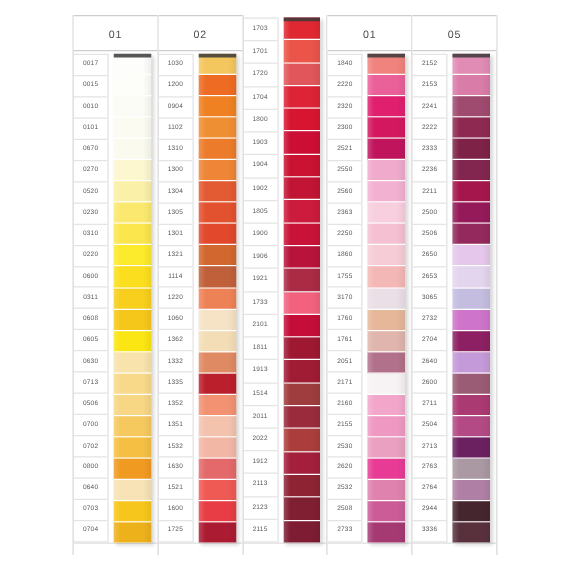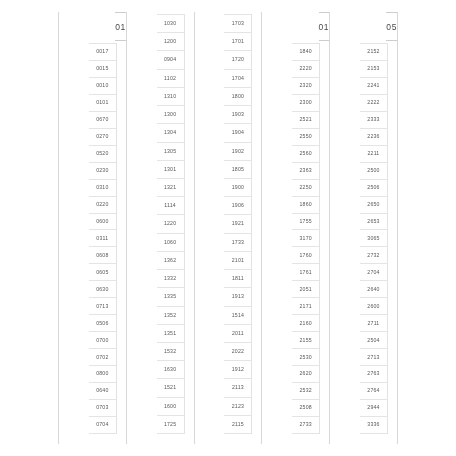--- a/index.html
+++ b/index.html
@@ -30,21 +30,20 @@
     flex-direction: row;
     align-items: stretch;
   }
 
   .column {
     flex: 1 1 0;
     display: flex;
     flex-direction: column;
     border-left: 1px solid #d8d8d8;
     position: relative;
-    align-items: flex-end;
   }
   .column:last-child {
     border-right: 1px solid #d8d8d8;
   }
 
   .col-header {
     height: 27px;
     min-height: 27px;
     border-top: 1px solid #cdcdcd;
     border-bottom: 1px solid #cdcdcd;
@@ -191,20 +190,21 @@
             <div class="swatch" style="background: rgb(245, 191, 68);"></div>
             <div class="swatch" style="background: rgb(240, 154, 34);"></div>
             <div class="swatch" style="background: rgb(247, 227, 182);"></div>
             <div class="swatch" style="background: rgb(246, 198, 28);"></div>
             <div class="swatch" style="background: rgb(237, 177, 28);"></div>
           </div>
         </div>
         <div class="col-footer"></div>
       </div>
       <div class="column">
+        <div class="col-header">02</div>
         <div class="col-body">
           <div class="code-strip">
             <div class="code-cell">1030</div>
             <div class="code-cell">1200</div>
             <div class="code-cell">0904</div>
             <div class="code-cell">1102</div>
             <div class="code-cell">1310</div>
             <div class="code-cell">1300</div>
             <div class="code-cell">1304</div>
             <div class="code-cell">1305</div>

